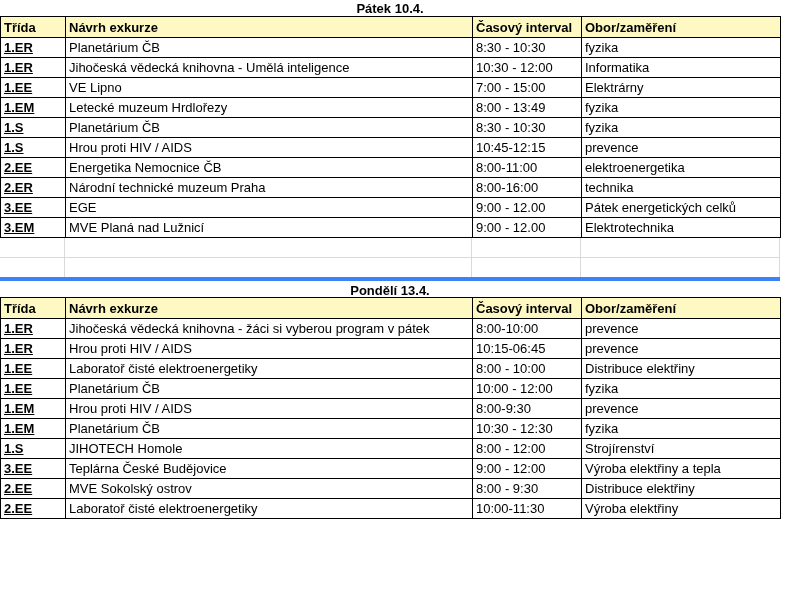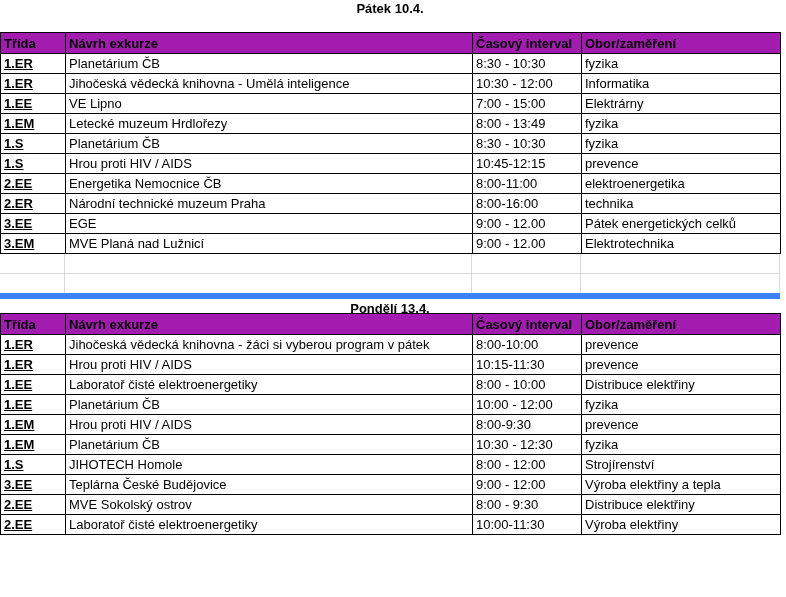--- a/index.html
+++ b/index.html
@@ -12,40 +12,40 @@
     font-family: "Liberation Sans", "DejaVu Sans", sans-serif;
     color: #000000;
   }
   .title {
     width: 780px;
     text-align: center;
     font-weight: 700;
     font-size: 13px;
     background: #ffffff;
   }
-  .title-patek { height: 32px; line-height: 17px; }
-  .title-pondeli { height: 20px; line-height: 20px; border-top: 6px solid #3b82f6; box-sizing: border-box; }
+  .title-patek { height: 16px; line-height: 17px; }
+  .title-pondeli { height: 20px; line-height: 20px; border-top: 4px solid #3b82f6; box-sizing: border-box; }
   table.sched {
     border-collapse: collapse;
     table-layout: fixed;
     width: 780px;
     font-size: 13px;
   }
   table.sched th, table.sched td {
     border: 1px solid #000000;
     padding: 0 3px;
     height: 19px;
     overflow: hidden;
     white-space: nowrap;
     text-align: left;
     vertical-align: middle;
     font-weight: 400;
   }
   table.sched th {
-    background: #a21caf;
+    background: #fef9c3;
     font-weight: 700;
     height: 20px;
   }
   table.sched td.c0 { font-weight: 700; text-decoration: underline; }
   .spacer {
     display: grid;
     grid-template-columns: 65px 407px 109px 199px;
     width: 780px;
   }
   .spacer .sp-cell {
@@ -172,21 +172,21 @@
       <tbody>
         <tr>
           <td class="c0">1.ER</td>
           <td class="c1">Jihočeská vědecká knihovna - žáci si vyberou program v pátek</td>
           <td class="c2">8:00-10:00</td>
           <td class="c3">prevence</td>
         </tr>
         <tr>
           <td class="c0">1.ER</td>
           <td class="c1">Hrou proti HIV / AIDS</td>
-          <td class="c2">10:15-11:30</td>
+          <td class="c2">10:15-06:45</td>
           <td class="c3">prevence</td>
         </tr>
         <tr>
           <td class="c0">1.EE</td>
           <td class="c1">Laboratoř čisté elektroenergetiky</td>
           <td class="c2">8:00 - 10:00</td>
           <td class="c3">Distribuce elektřiny</td>
         </tr>
         <tr>
           <td class="c0">1.EE</td>

